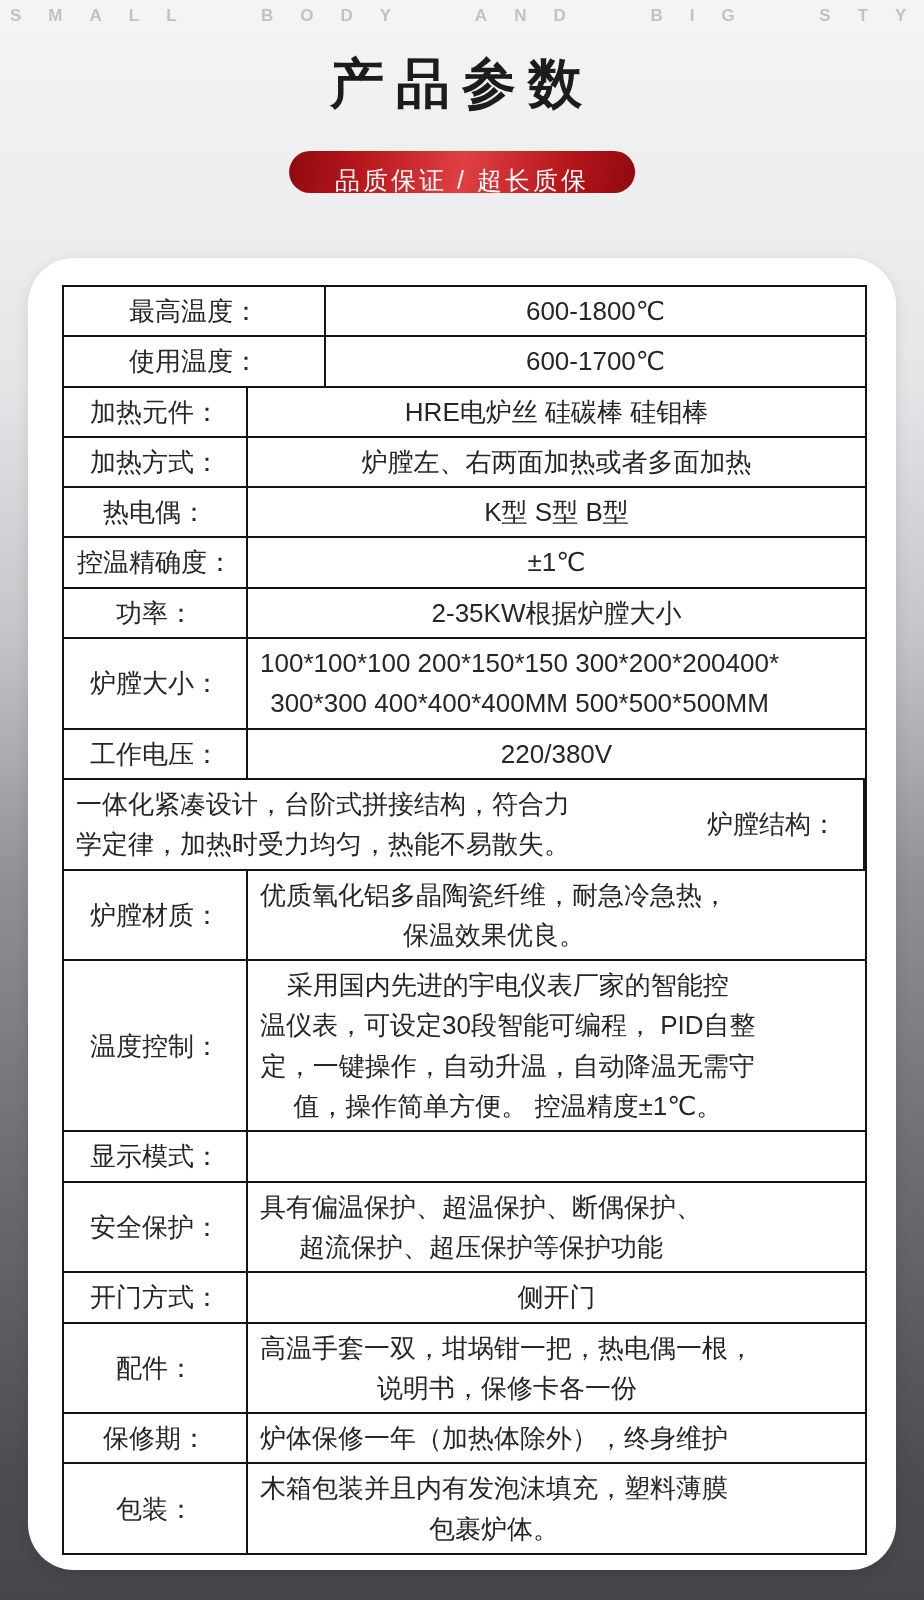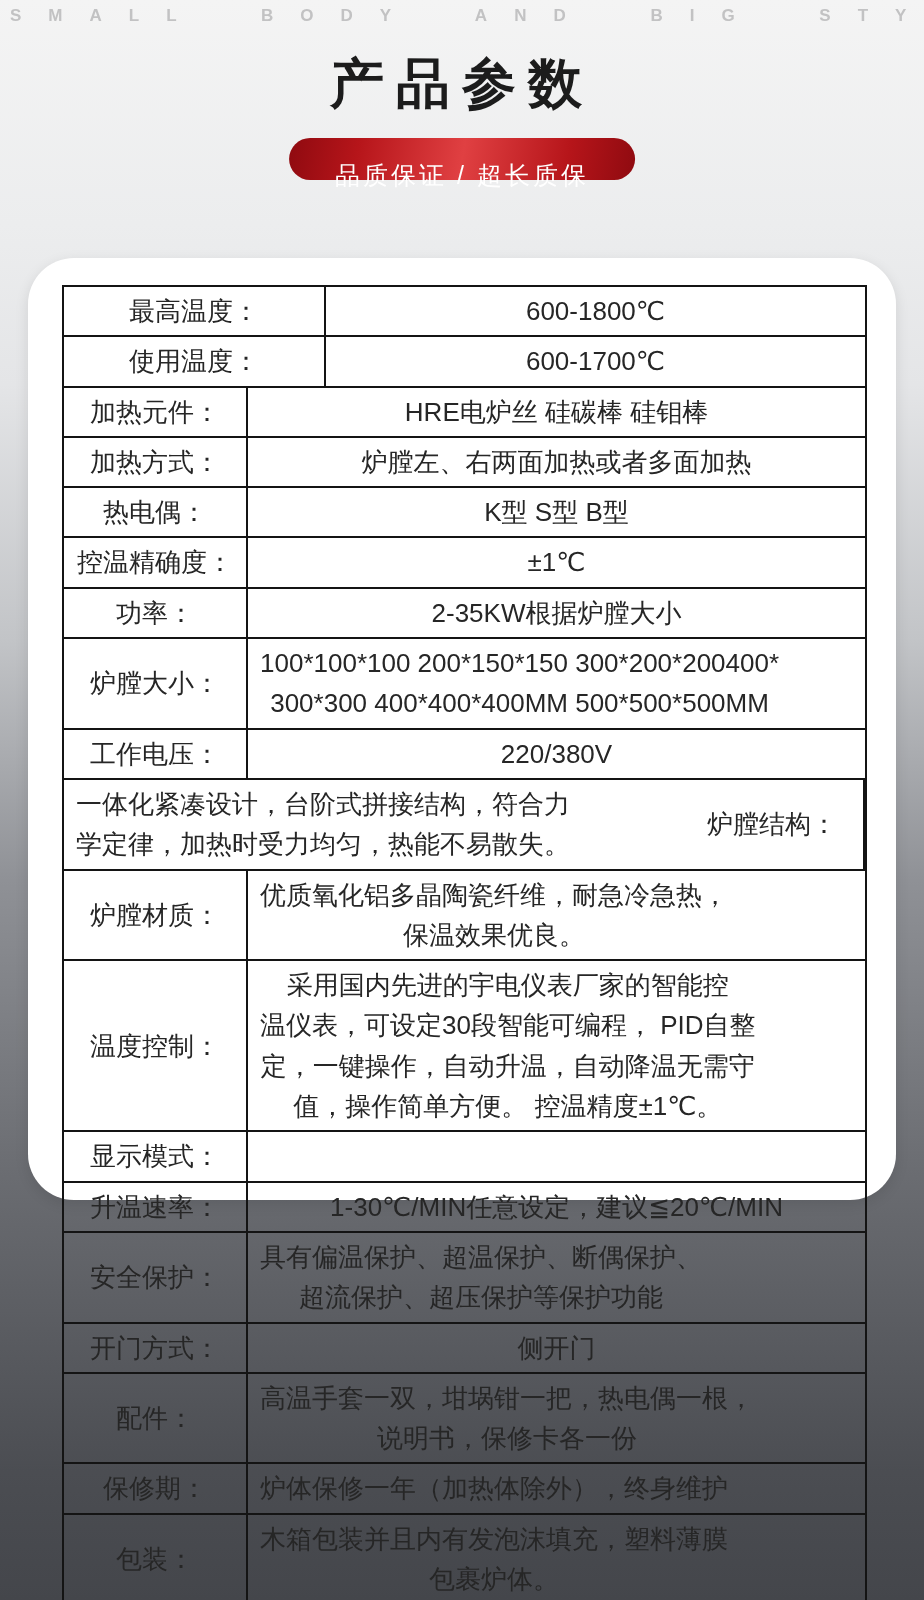--- a/index.html
+++ b/index.html
@@ -19,31 +19,31 @@
     letter-spacing:27px; word-spacing:26px;
     white-space:nowrap; overflow:hidden;
   }
   .title {
     position:absolute; top:48px; left:0; width:100%;
     text-align:center;
     font-size:54px; font-weight:900; color:#1c1c1c;
     letter-spacing:12px;
   }
   .badge {
-    position:absolute; top:138px; left:50%; transform:translateX(-50%);
-    height:42px; line-height:42px; padding:16px 46px;
+    position:absolute; top:151px; left:50%; transform:translateX(-50%);
+    height:42px; line-height:42px; padding:8px 46px;
     border-radius:21px;
     background:linear-gradient(100deg,
       #8f0a10 0%, #b6151a 20%, #e04042 50%, #b6151a 80%, #8f0a10 100%);
     color:#ffffff; font-size:25px; letter-spacing:3px;
     white-space:nowrap;
   }
   .card {
     position:absolute; left:28px; top:258px;
-    width:868px; height:942px;
+    width:868px; height:1312px;
     background:#ffffff; border-radius:46px;
     box-shadow:0 4px 14px rgba(0,0,0,0.10);
   }
   .spec-table {
     position:absolute; left:34px; top:27px; width:805px;
     border:2px solid #141414;
     font-size:26px; color:#262626; line-height:1.55;
   }
   .spec-row { display:flex; }
   .spec-row + .spec-row { border-top:2px solid #141414; }
@@ -137,24 +137,20 @@
       <div class="cell value">采用国内先进的宇电仪表厂家的智能控
 温仪表，可设定30段智能可编程， PID自整
 定，一键操作，自动升温，自动降温无需守
 值，操作简单方便。 控温精度±1℃。</div>
     </div>
 
     <div class="spec-row">
       <div class="cell label">显示模式：</div>
     </div>
 
-    <div class="spec-row">
-      <div class="cell label">升温速率：</div>
-      <div class="cell value">1-30℃/MIN任意设定，建议≦20℃/MIN</div>
-    </div>
 
     <div class="spec-row left">
       <div class="cell label">安全保护：</div>
       <div class="cell value">具有偏温保护、超温保护、断偶保护、
 超流保护、超压保护等保护功能</div>
     </div>
 
     <div class="spec-row">
       <div class="cell label">开门方式：</div>
       <div class="cell value">侧开门</div>

